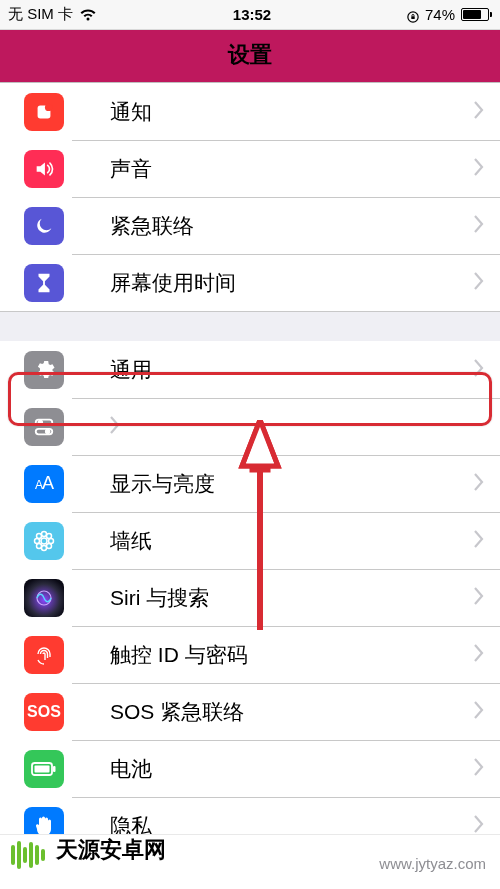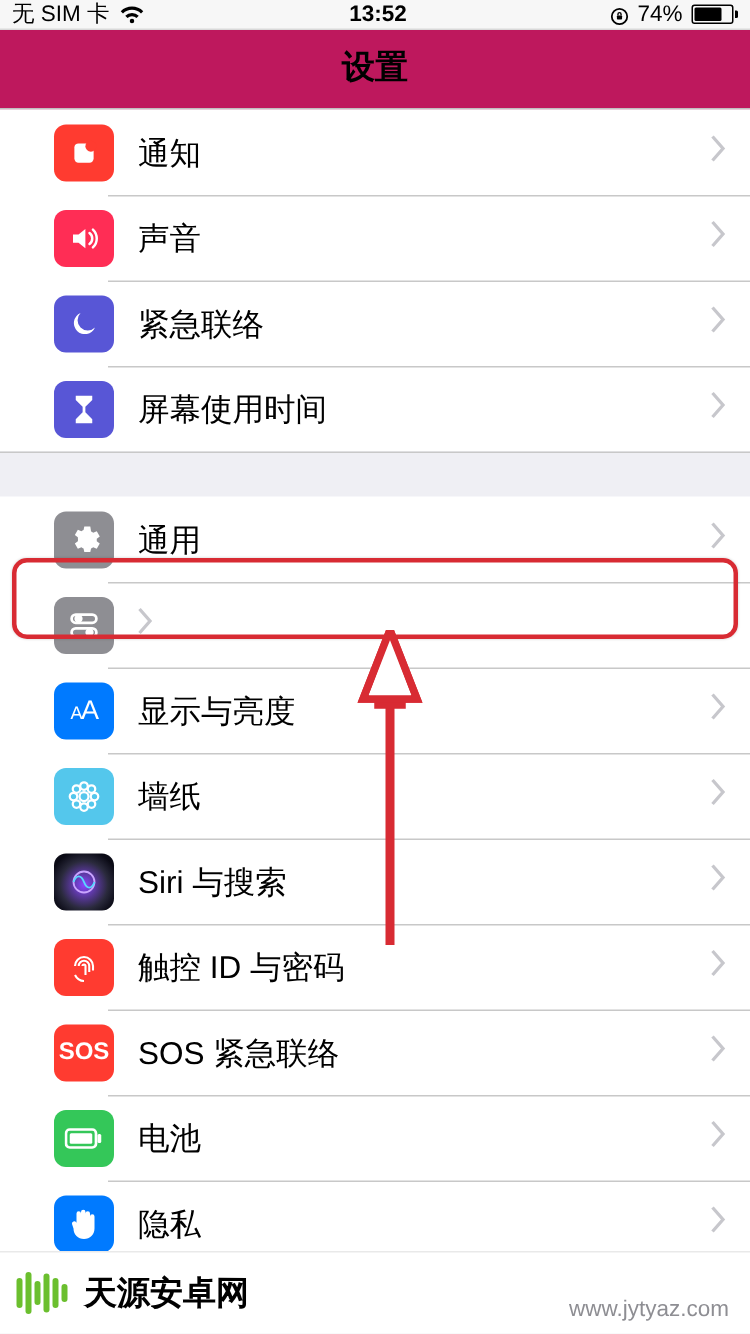--- a/index.html
+++ b/index.html
@@ -6,21 +6,21 @@
     body {
       width: 500px;
       height: 889px;
       background: #efeff4;
       font-family: -apple-system, "Helvetica Neue", "PingFang SC", sans-serif;
       position: relative;
       overflow: hidden;
     }
     
     .status-bar {
-      height: 20px;
+      height: 30px;
       background: #f7f7f7;
       display: flex;
       align-items: center;
       justify-content: space-between;
       padding: 0 8px;
       font-size: 15px;
       font-weight: 500;
       border-bottom: 0.5px solid #d9d9d9;
     }
     .status-left, .status-right { display: flex; align-items: center; gap: 6px; }
@@ -40,22 +40,23 @@
       padding: 10px 0 12px;
       border-bottom: 0.5px solid #bfbfbf;
     }
     
     .group { background: #fff; margin-top: 0; }
     .group + .group { margin-top: 30px; }
     .row {
       display: flex;
       align-items: center;
       height: 57px;
-      padding-left: 36px;
+      padding-left: 24px;
       position: relative;
+      gap: 30px;
     }
     .row::after {
       content: "";
       position: absolute;
       left: 72px; right: 0; bottom: 0;
       height: 0.5px; background: #c8c8c8;
     }
     .row:last-child::after { left: 0; }
     .icon {
       width: 40px; height: 38px;
@@ -97,21 +98,21 @@
       pointer-events: none;
     }
     
     .footer {
       position: absolute;
       left: 0; right: 0; bottom: 0;
       height: 55px;
       background: #fff;
       border-top: 0.5px solid #e9e9e9;
       display: flex;
-      align-items: center;
+      align-items: flex-start;
       padding: 0 14px 0 8px;
     }
     .footer-logo {
       width: 40px; height: 40px;
       display: flex; align-items: center; justify-content: center;
       margin-right: 8px;
     }
     .footer-title { font-size: 22px; font-weight: 700; flex: 1; }
     .footer-url { font-size: 15px; color: #8e8e93; margin-top: 20px; }
   </style>

